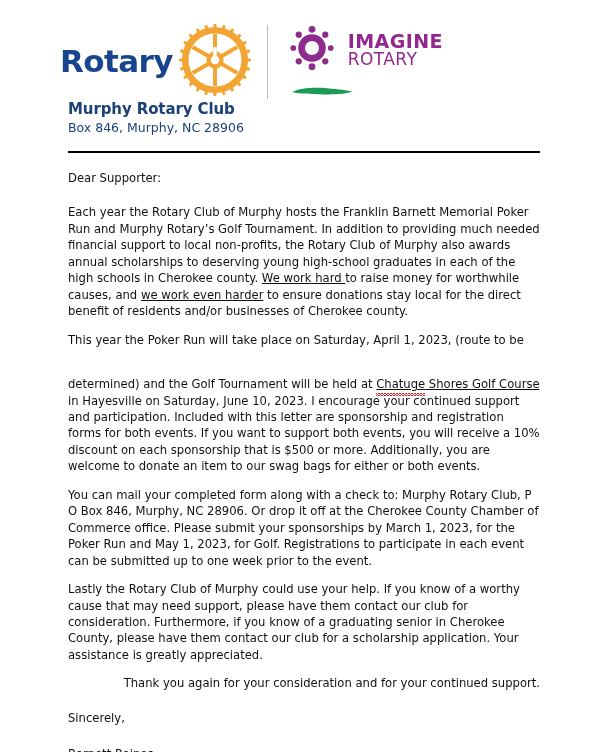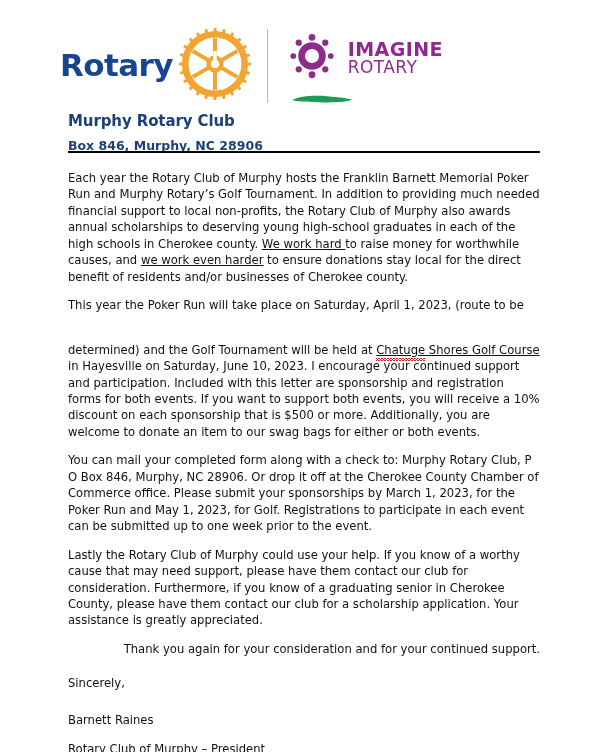--- a/index.html
+++ b/index.html
@@ -42,21 +42,20 @@
   .logo-divider {
     width: 1px;
     height: 74px;
     background: #b9b9bd;
     margin: 0 18px 0 16px;
   }
   .imagine-block {
     display: flex;
     flex-direction: column;
     justify-content: space-between;
-    margin-top: 8px;
   }
   .imagine-top {
     display: flex;
     align-items: center;
   }
   .imagine-text {
     margin-left: 10px;
     line-height: 1.02;
   }
   .imagine-line1 {
@@ -72,34 +71,34 @@
   }
   .green-stroke {
     margin-top: 4px;
     margin-left: 4px;
   }
 
   
   .club-block {
     position: absolute;
     left: 68px;
-    top: 112px;
+    top: 100px;
     color: #1B4178;
   }
   .club-name {
     font-size: 15px;
     font-weight: bold;
     line-height: 1.25;
     letter-spacing: -0.1px;
   }
   .club-address {
     font-size: 12.5px;
-    font-weight: bold;
+    font-weight: normal;
     line-height: 1.3;
-    margin-top: 7px;
+    margin-top: 1px;
   }
 
   
   .rule {
     position: absolute;
     left: 68px;
     top: 151px;
     width: 472px;
     height: 2px;
     background: #000000;
@@ -255,20 +254,21 @@
   <div class="club-block">
     <div class="club-name">Murphy Rotary Club</div>
     <div class="club-address">Box 846, Murphy, NC 28906</div>
   </div>
 </div>
 
 <div class="rule"></div>
 
 <div class="letter">
 
+  <p class="salutation">Dear Supporter:</p>
 
   <p class="para"><span>Each year the Rotary Club of Murphy hosts the Franklin Barnett Memorial Poker Run and Murphy Rotary’s Golf Tournament. In addition to providing much needed financial support to local non-profits, the Rotary Club of Murphy also awards annual scholarships to deserving young high-school graduates in each of the high schools in Cherokee county.  </span><span class="u">We work hard </span><span>to raise money for worthwhile causes, and </span><span class="u">we work even harder</span><span> to ensure donations stay local for the direct benefit of residents and/or businesses of Cherokee county.</span></p>
 
   <p class="para"><span>This year the Poker Run will take place on </span><span class="b">Saturday, April 1, 2023,</span><span> (route to be determined) and the Golf Tournament will be held at </span><span class="misspelled">Chatuge</span><span class="u"> Shores Golf Course</span><span> in Hayesville on </span><span class="b">Saturday, June 10, 2023.</span><span>  I encourage your continued support and participation.  Included with this letter are sponsorship and registration forms for both events. If you want to support both events, you will receive a 10% discount on each sponsorship that is $500 or more. Additionally, you are welcome to donate an item to our swag bags for either or both events.</span></p>
 
   <p class="para">You can mail your completed form along with a check to:  Murphy Rotary Club, P O Box 846, Murphy, NC 28906.  Or drop it off at the Cherokee County Chamber of Commerce office. Please submit your sponsorships by March 1, 2023, for the Poker Run and May 1, 2023, for Golf. Registrations to participate in each event can be submitted up to one week prior to the event.</p>
 
   <p class="para"><span class="b">Lastly the Rotary Club of Murphy could use your help.</span><span> If you know of a worthy cause that may need support, please have them contact our club for consideration. Furthermore, if you know of a graduating senior in Cherokee County, </span><span class="b">please</span><span> have them contact our club for a scholarship application.  Your assistance is greatly appreciated.</span></p>
 
   <p class="closing-thanks">Thank you again for your consideration and for your continued support.</p>

